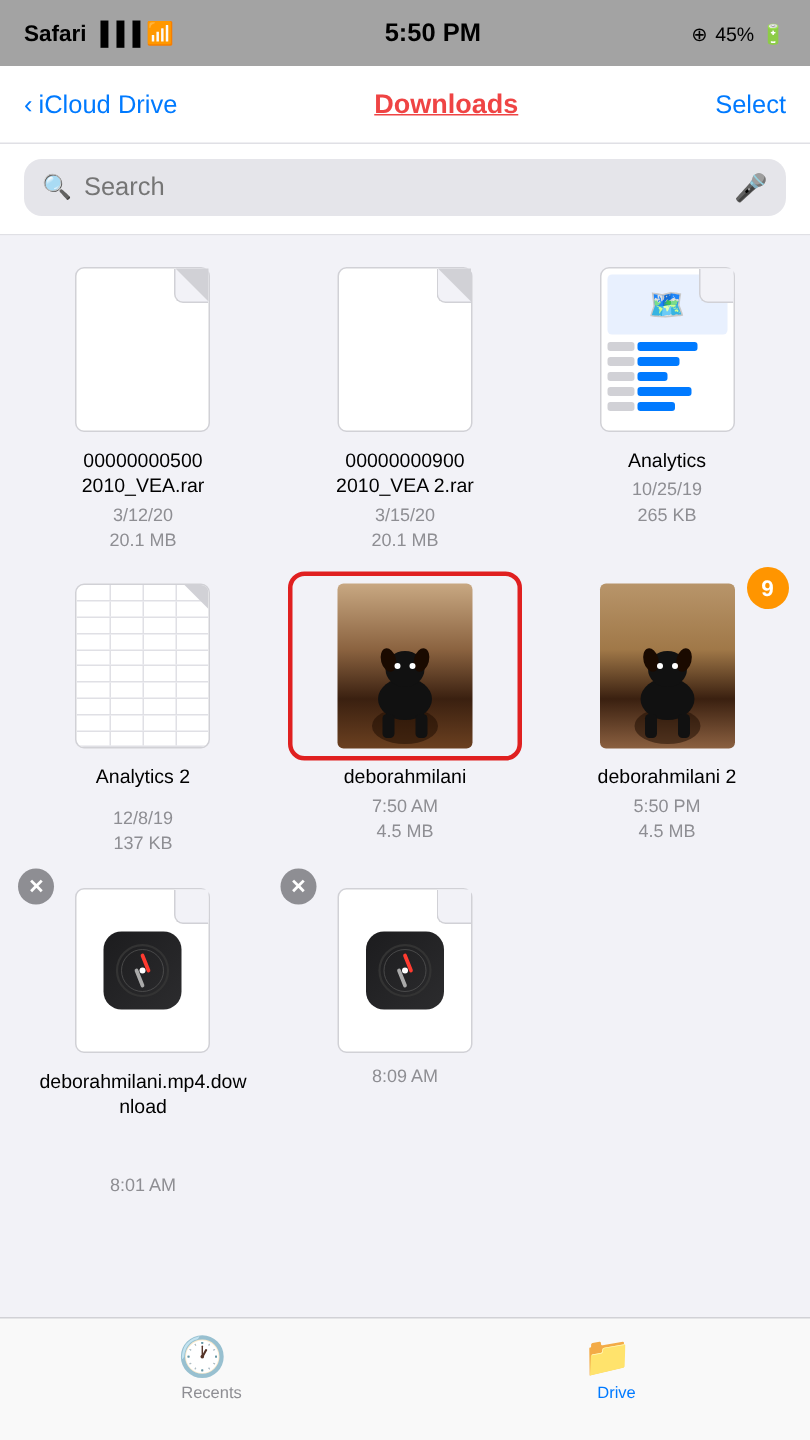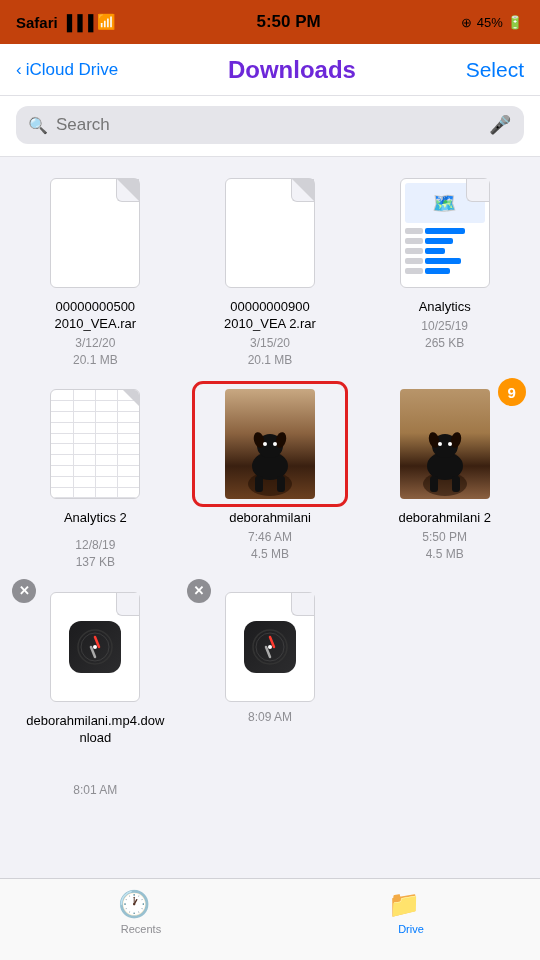--- a/index.html
+++ b/index.html
@@ -7,21 +7,21 @@
     body {
       width: 540px;
       min-height: 960px;
       background: #f2f2f7;
       font-family: -apple-system, 'Helvetica Neue', Arial, sans-serif;
       overflow-x: hidden;
     }
 
     
     .status-bar {
-      background: #c2410c;
+      background: #a3a3a3;
       height: 44px;
       display: flex;
       align-items: center;
       justify-content: space-between;
       padding: 0 16px;
       font-size: 15px;
       font-weight: 600;
     }
     .status-left { display: flex; align-items: center; gap: 4px; }
     .status-center { font-size: 17px; font-weight: 600; }
@@ -34,22 +34,22 @@
       display: flex;
       align-items: center;
       justify-content: space-between;
       padding: 0 16px;
       border-bottom: 1px solid #e0e0e5;
     }
     .nav-back {
       display: flex; align-items: center; gap: 4px;
       color: #007aff; font-size: 17px; cursor: pointer;
     }
-    .nav-title { font-size: 24px; font-weight: 700; color: #6d28d9; }
-    .nav-select { color: #007aff; font-size: 21px; cursor: pointer; }
+    .nav-title { font-size: 18px; font-weight: 700; color: #ef4444; text-decoration: underline; }
+    .nav-select { color: #007aff; font-size: 17px; cursor: pointer; }
 
     
     .search-container {
       background: #fff;
       padding: 10px 16px 12px;
       border-bottom: 1px solid #e0e0e5;
     }
     .search-bar {
       background: #e5e5ea;
       border-radius: 12px;
@@ -485,21 +485,21 @@
 
       <circle cx="30" cy="30" r="2" fill="#fff"></circle>
       <circle cx="40" cy="30" r="2" fill="#fff"></circle>
 
       <rect x="20" y="62" width="8" height="16" rx="3" fill="#111"></rect>
       <rect x="42" y="62" width="8" height="16" rx="3" fill="#111"></rect>
     </svg>
   </div>
       </div>
       <div class="file-name">deborahmilani</div>
-      <div class="file-meta" style="white-space: pre;">7:46 AM
+      <div class="file-meta" style="white-space: pre;">7:50 AM
 4.5 MB</div>
     </div>
     <div class="file-item">
       <div class="file-thumb-wrap">
         <div class="badge-9">9</div>
         <div class="dog-photo-2">
     <svg width="70" height="85" viewBox="0 0 70 85" style="position:absolute;bottom:0;left:10px;">
       <ellipse cx="35" cy="70" rx="22" ry="12" fill="#1a0a00" opacity="0.5"></ellipse>
 
       <ellipse cx="35" cy="52" rx="18" ry="14" fill="#111"></ellipse>

